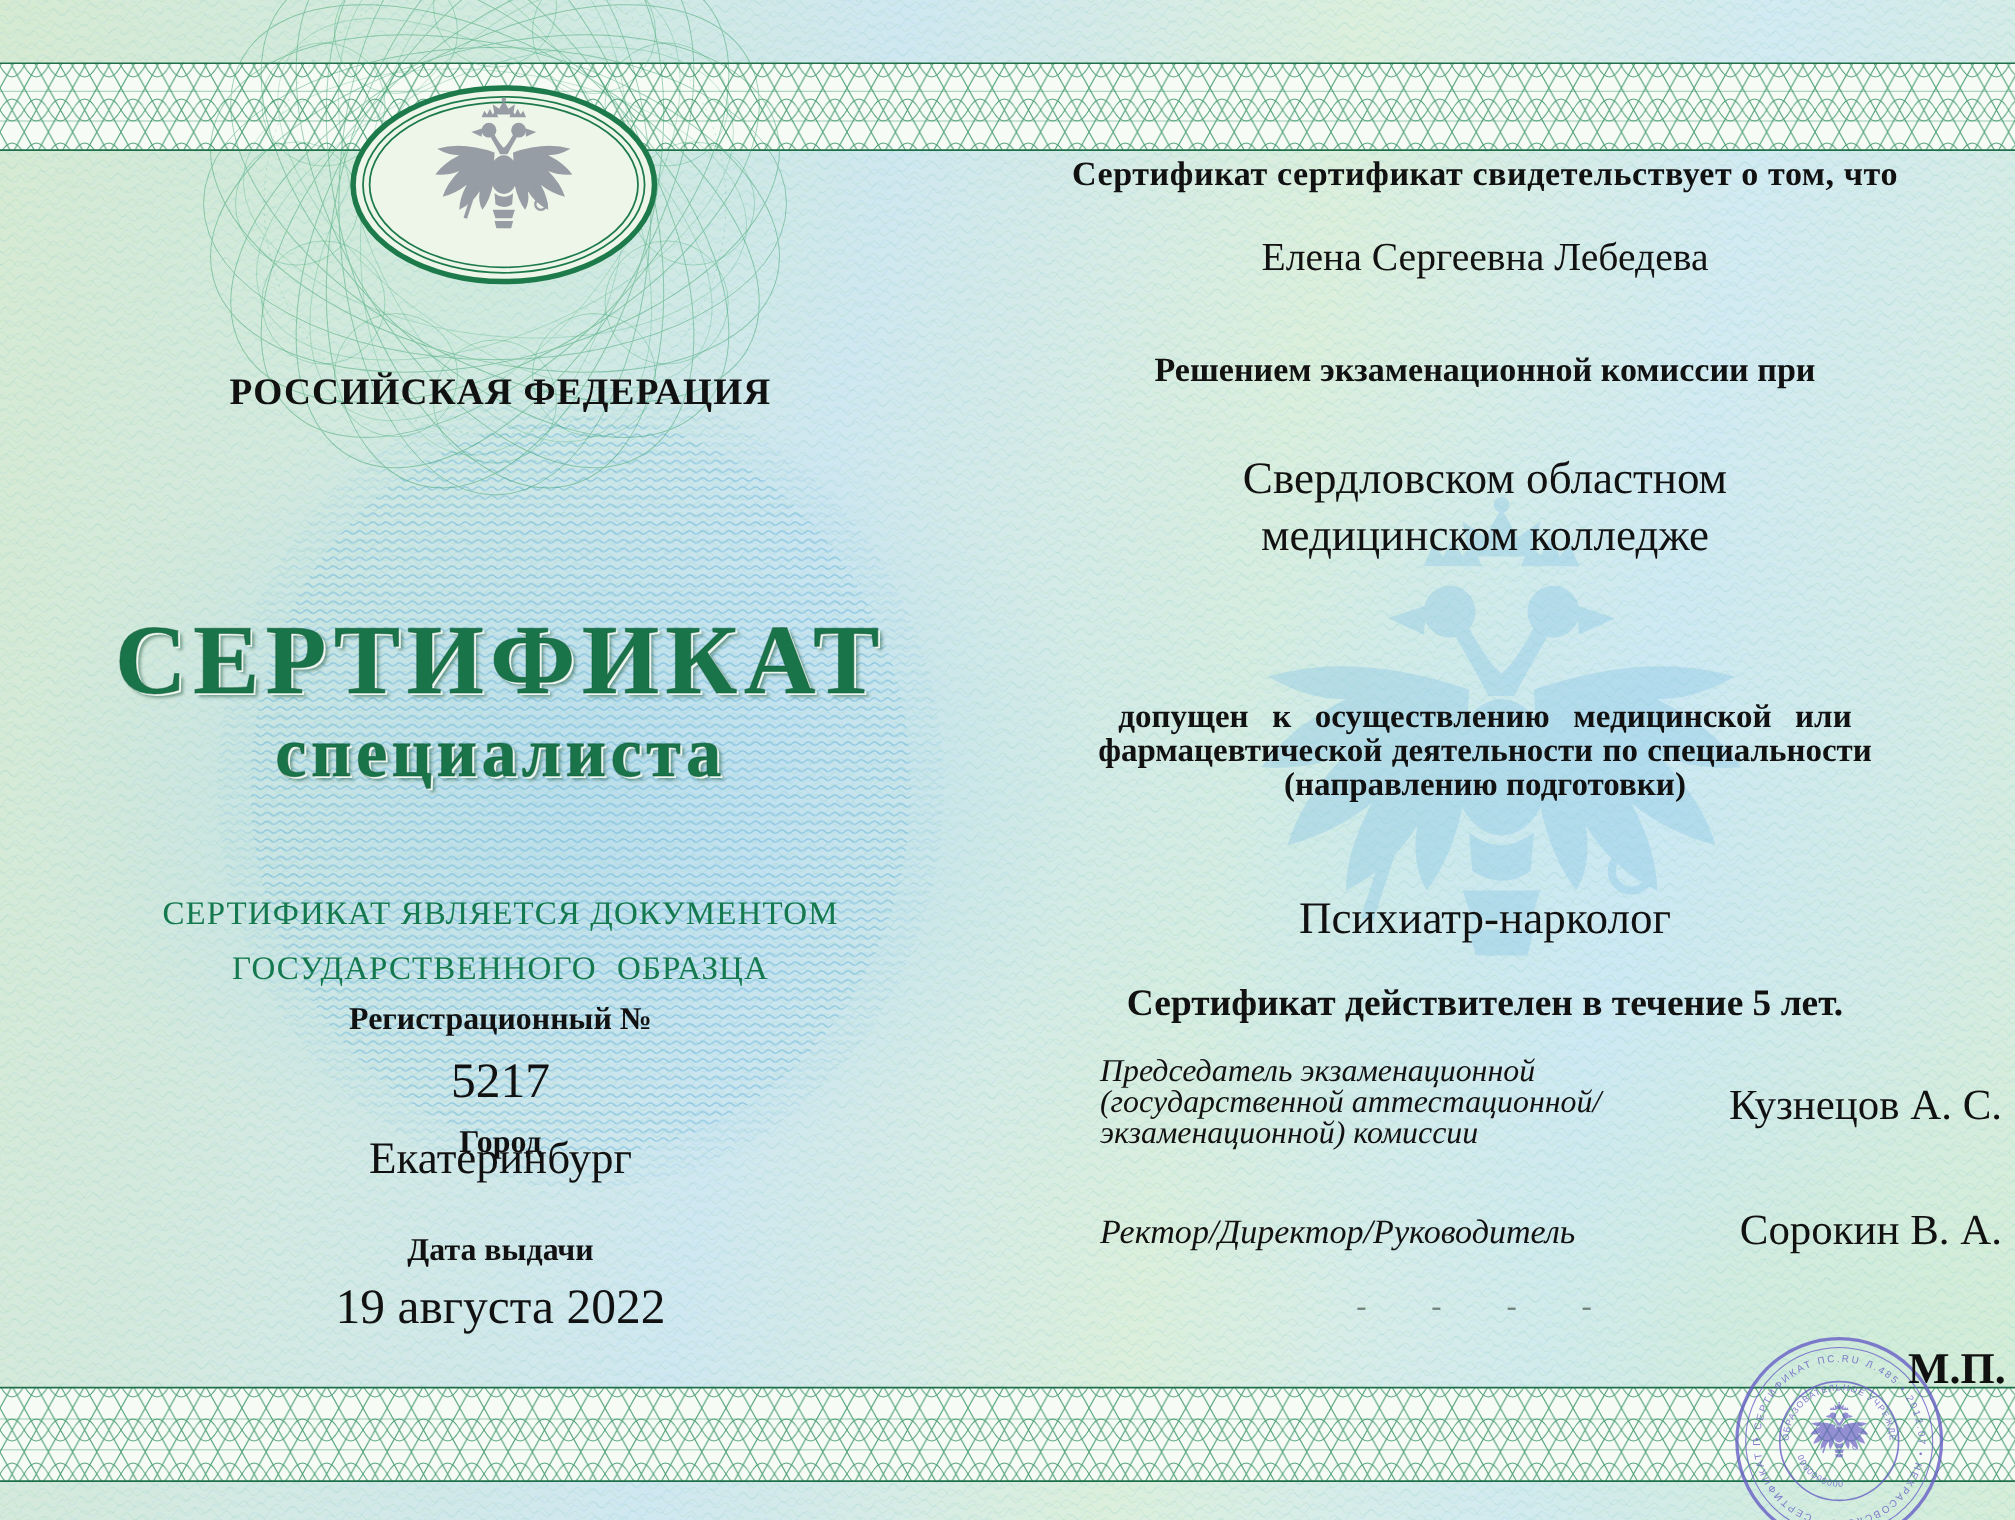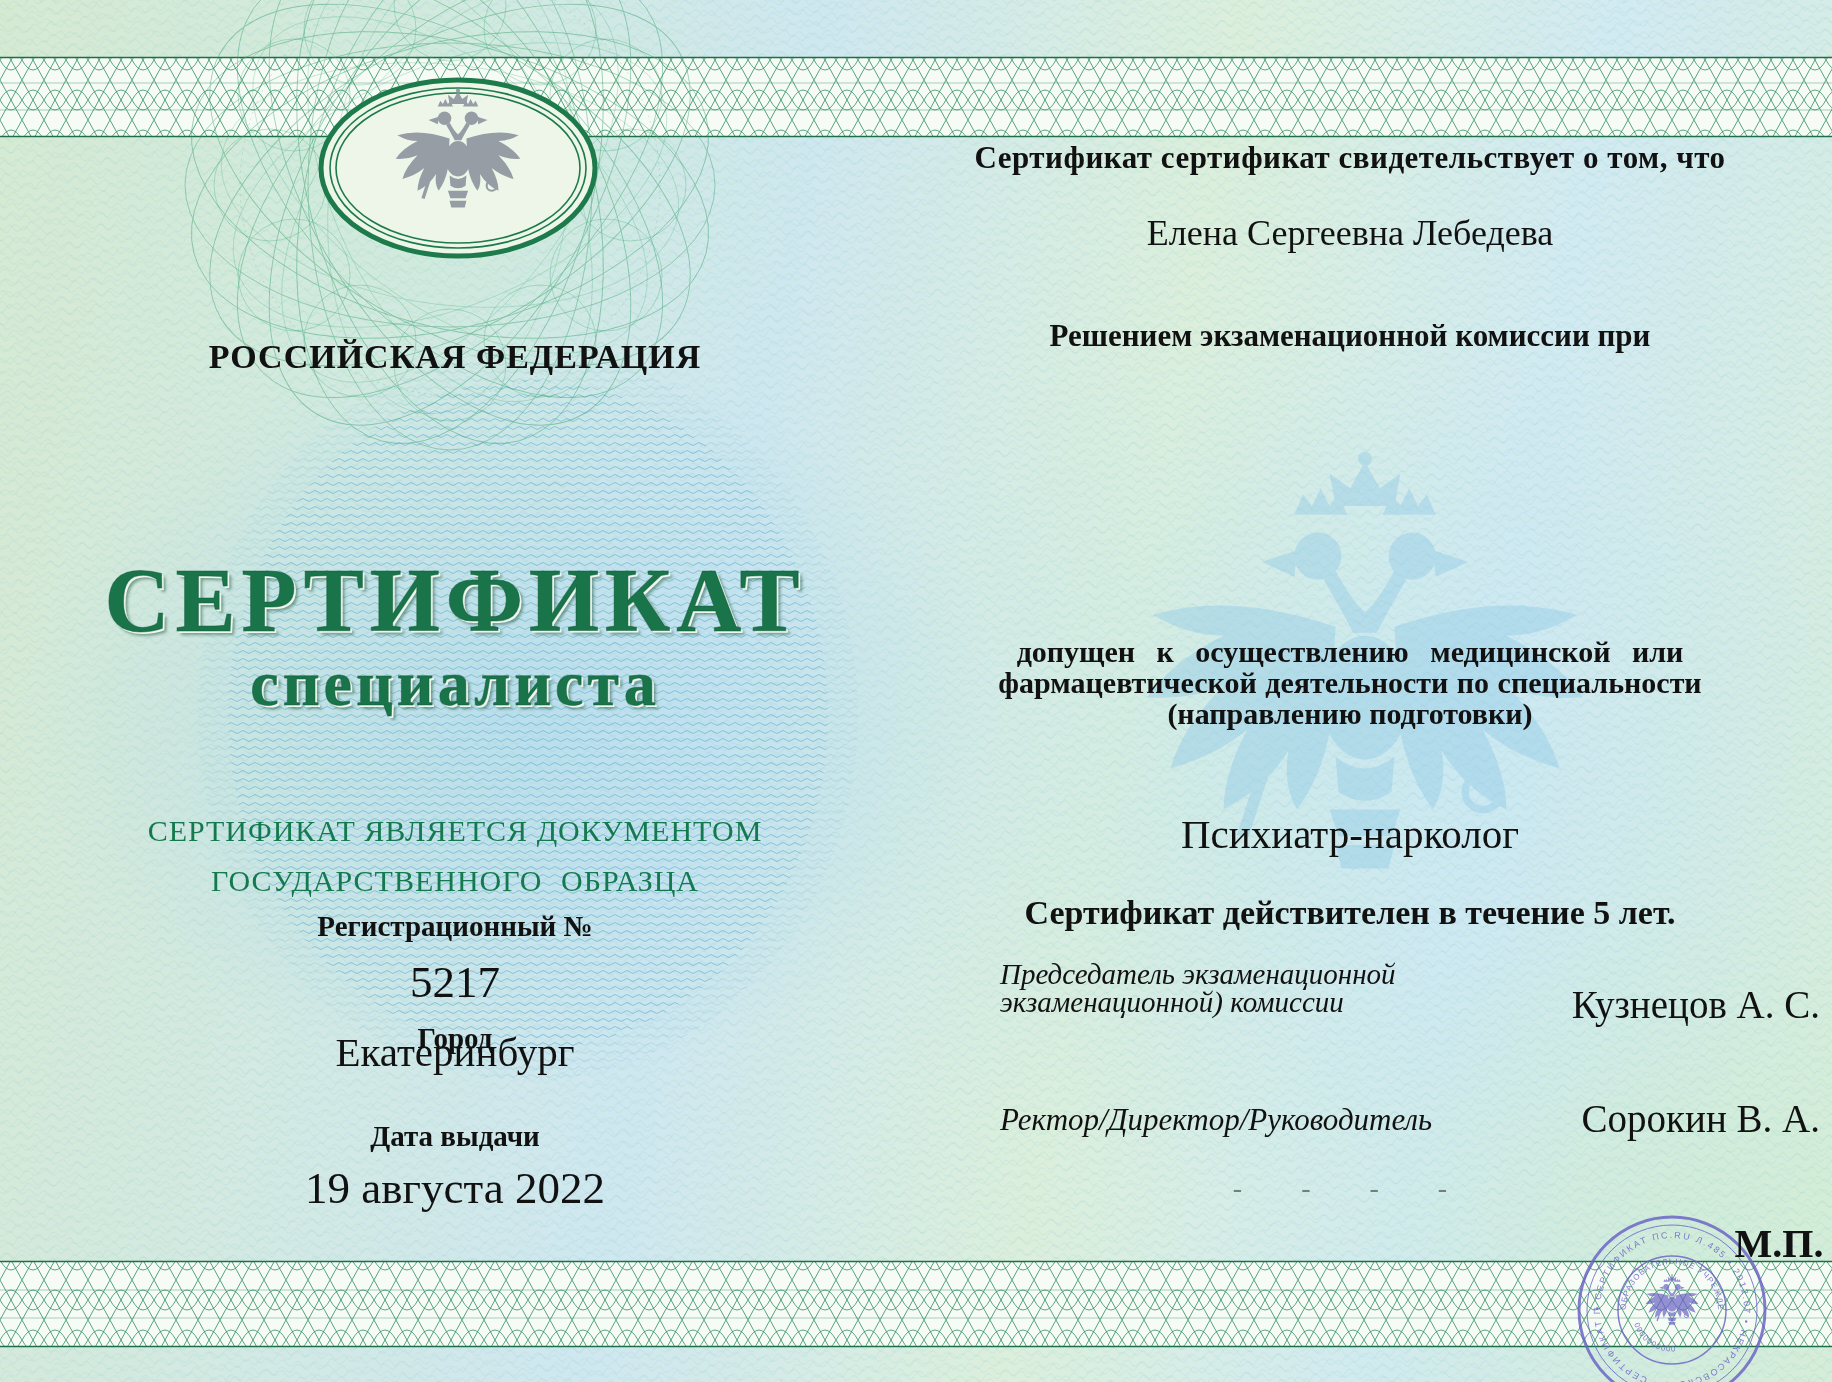--- a/index.html
+++ b/index.html
@@ -201,32 +201,37 @@
   <div class="t c lcol b" id="citylabel">Город</div>
   <div class="t c lcol" id="city">Екатеринбург</div>
 
   <div class="t c lcol b" id="datelabel">Дата выдачи</div>
   <div class="t c lcol" id="date">19 августа 2022</div>
 
   <div class="t c rcol b" id="intro">Сертификат сертификат свидетельствует о том, что</div>
   <div class="t c rcol" id="holder">Елена Сергеевна Лебедева</div>
   <div class="t c rcol b" id="decision">Решением экзаменационной комиссии при</div>
 
+  <div class="t c rcol" id="institution">
+    <div>Свердловском областном</div>
+    <div>медицинском колледже</div>
+  </div>
 
   <div class="t c rcol b" id="admission">
     <div class="ws1">допущен к осуществлению медицинской или</div>
     <div class="ws2">фармацевтической деятельности по специальности</div>
     <div>(направлению подготовки)</div>
   </div>
 
   <div class="t c rcol" id="specialty">Психиатр-нарколог</div>
   <div class="t c rcol b" id="validity">Сертификат действителен в течение 5 лет.</div>
 
   <div class="t i" id="chairman-label">
     <div>Председатель экзаменационной</div>
+    <div>(государственной аттестационной/</div>
     <div>экзаменационной) комиссии</div>
   </div>
   <div class="t" id="chairman-name">Кузнецов А. С.</div>
 
   <div class="t i" id="head-label">Ректор/Директор/Руководитель</div>
   <div class="t" id="head-name">Сорокин В. А.</div>
 
   <div class="t c" id="dashrow">- - - -</div>
 
   <div class="t c b" id="sealmark">М.П.</div>

